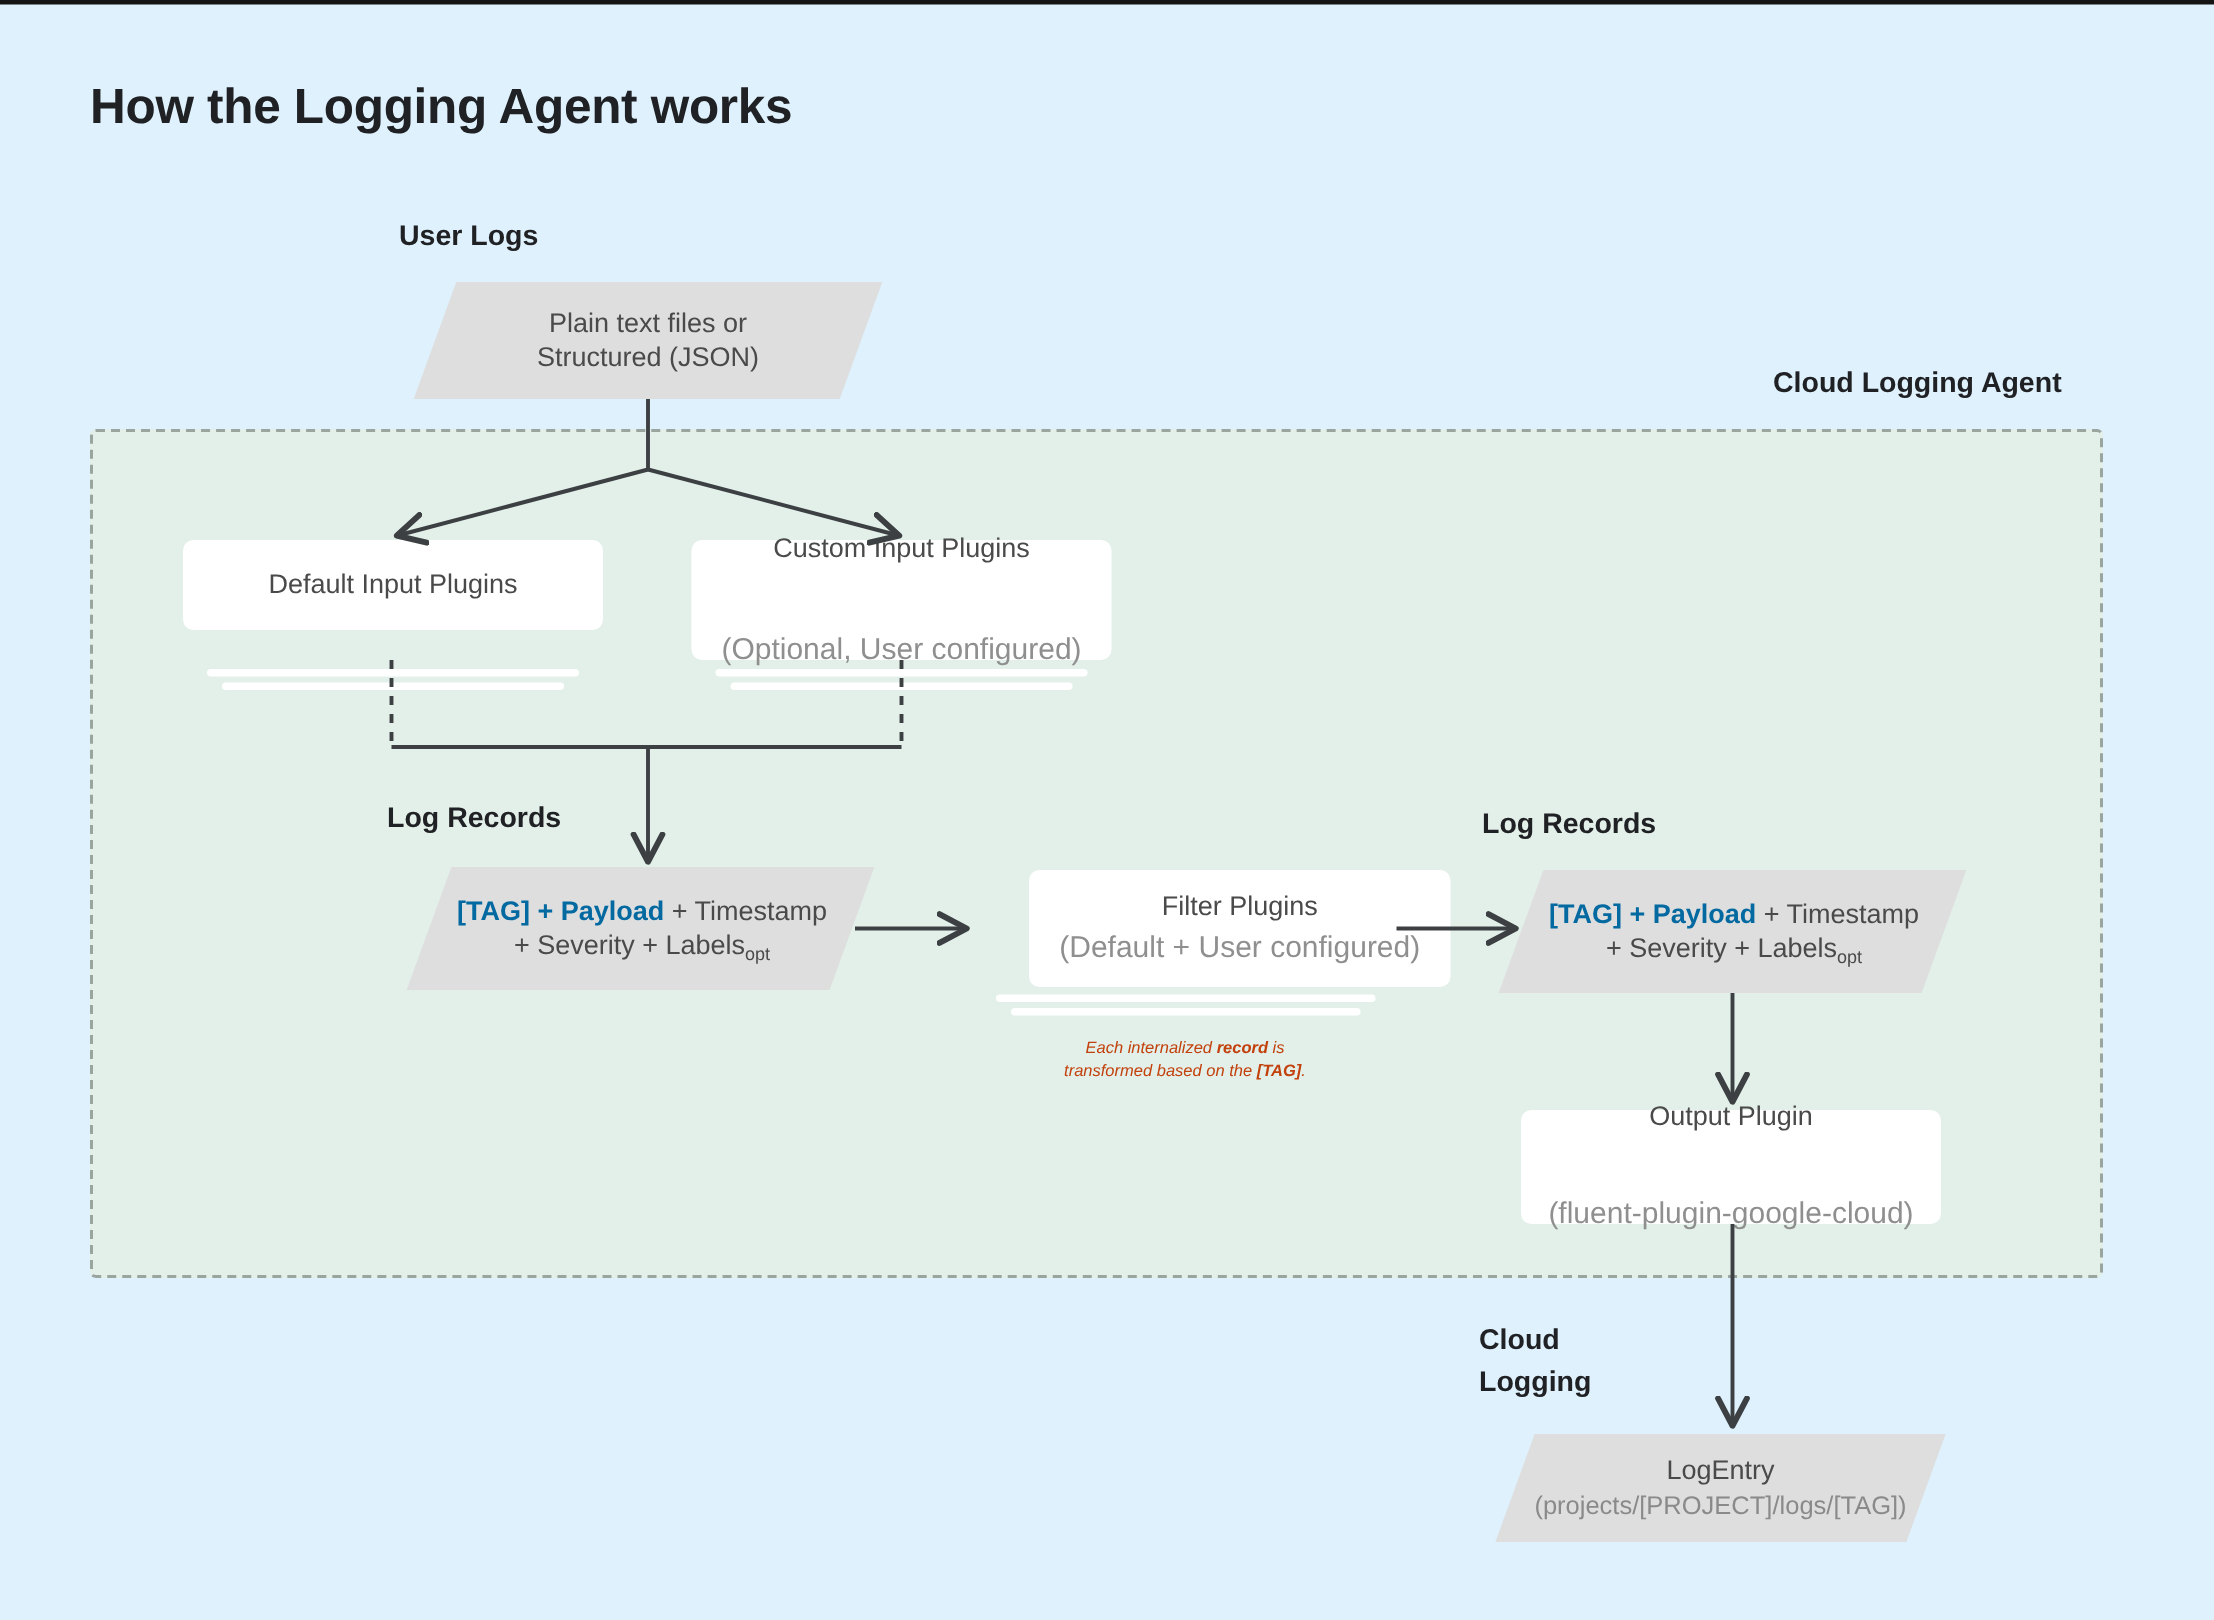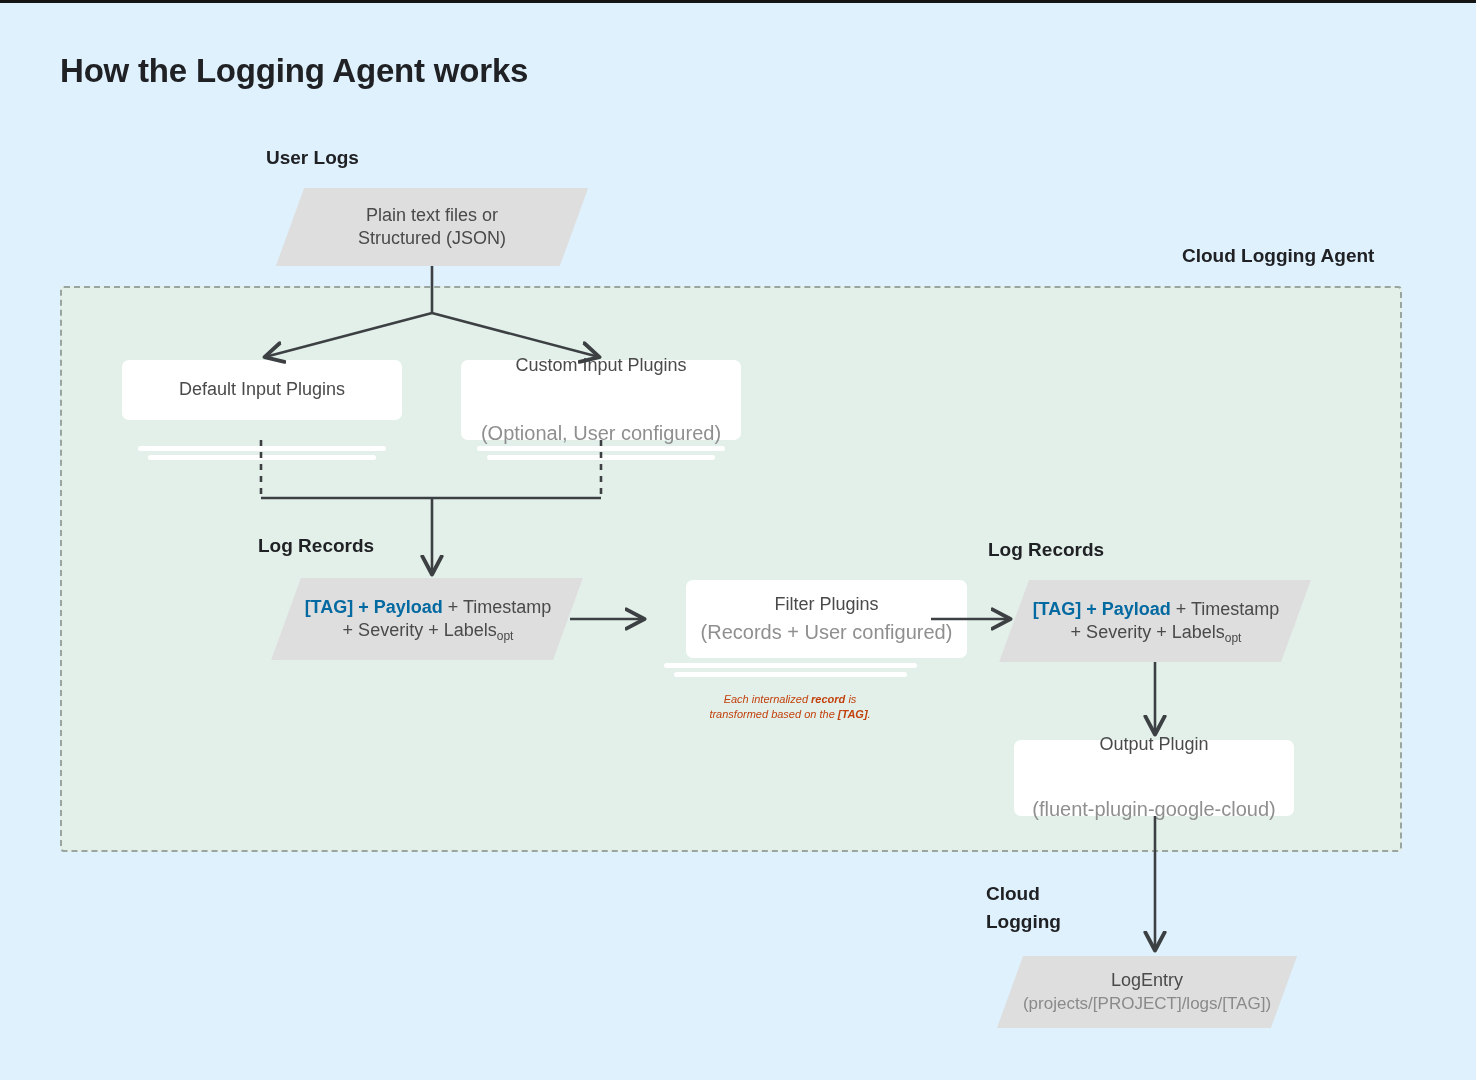--- a/index.html
+++ b/index.html
@@ -202,21 +202,21 @@
     </div>
     <div class="tagline">
       <span>+ Severity + Labels</span><sub>opt</sub>
     </div>
   </div>
 
   <div class="deck" id="deck-filter-2"></div>
   <div class="deck" id="deck-filter-1"></div>
   <div class="card" id="card-filter">
     <div>Filter Plugins</div>
-    <div class="sub">(Records + User configured)</div>
+    <div class="sub">(Default + User configured)</div>
   </div>
 
   <div id="caption-transform">
     <span>Each internalized </span><b>record</b><span> is</span><br>
     <span>transformed based on the </span><b>[TAG]</b><span>.</span>
   </div>
 
   <div class="plg" id="plg-logrec-right"></div>
   <div class="plg-text" id="txt-logrec-right">
     <div class="tagline">

